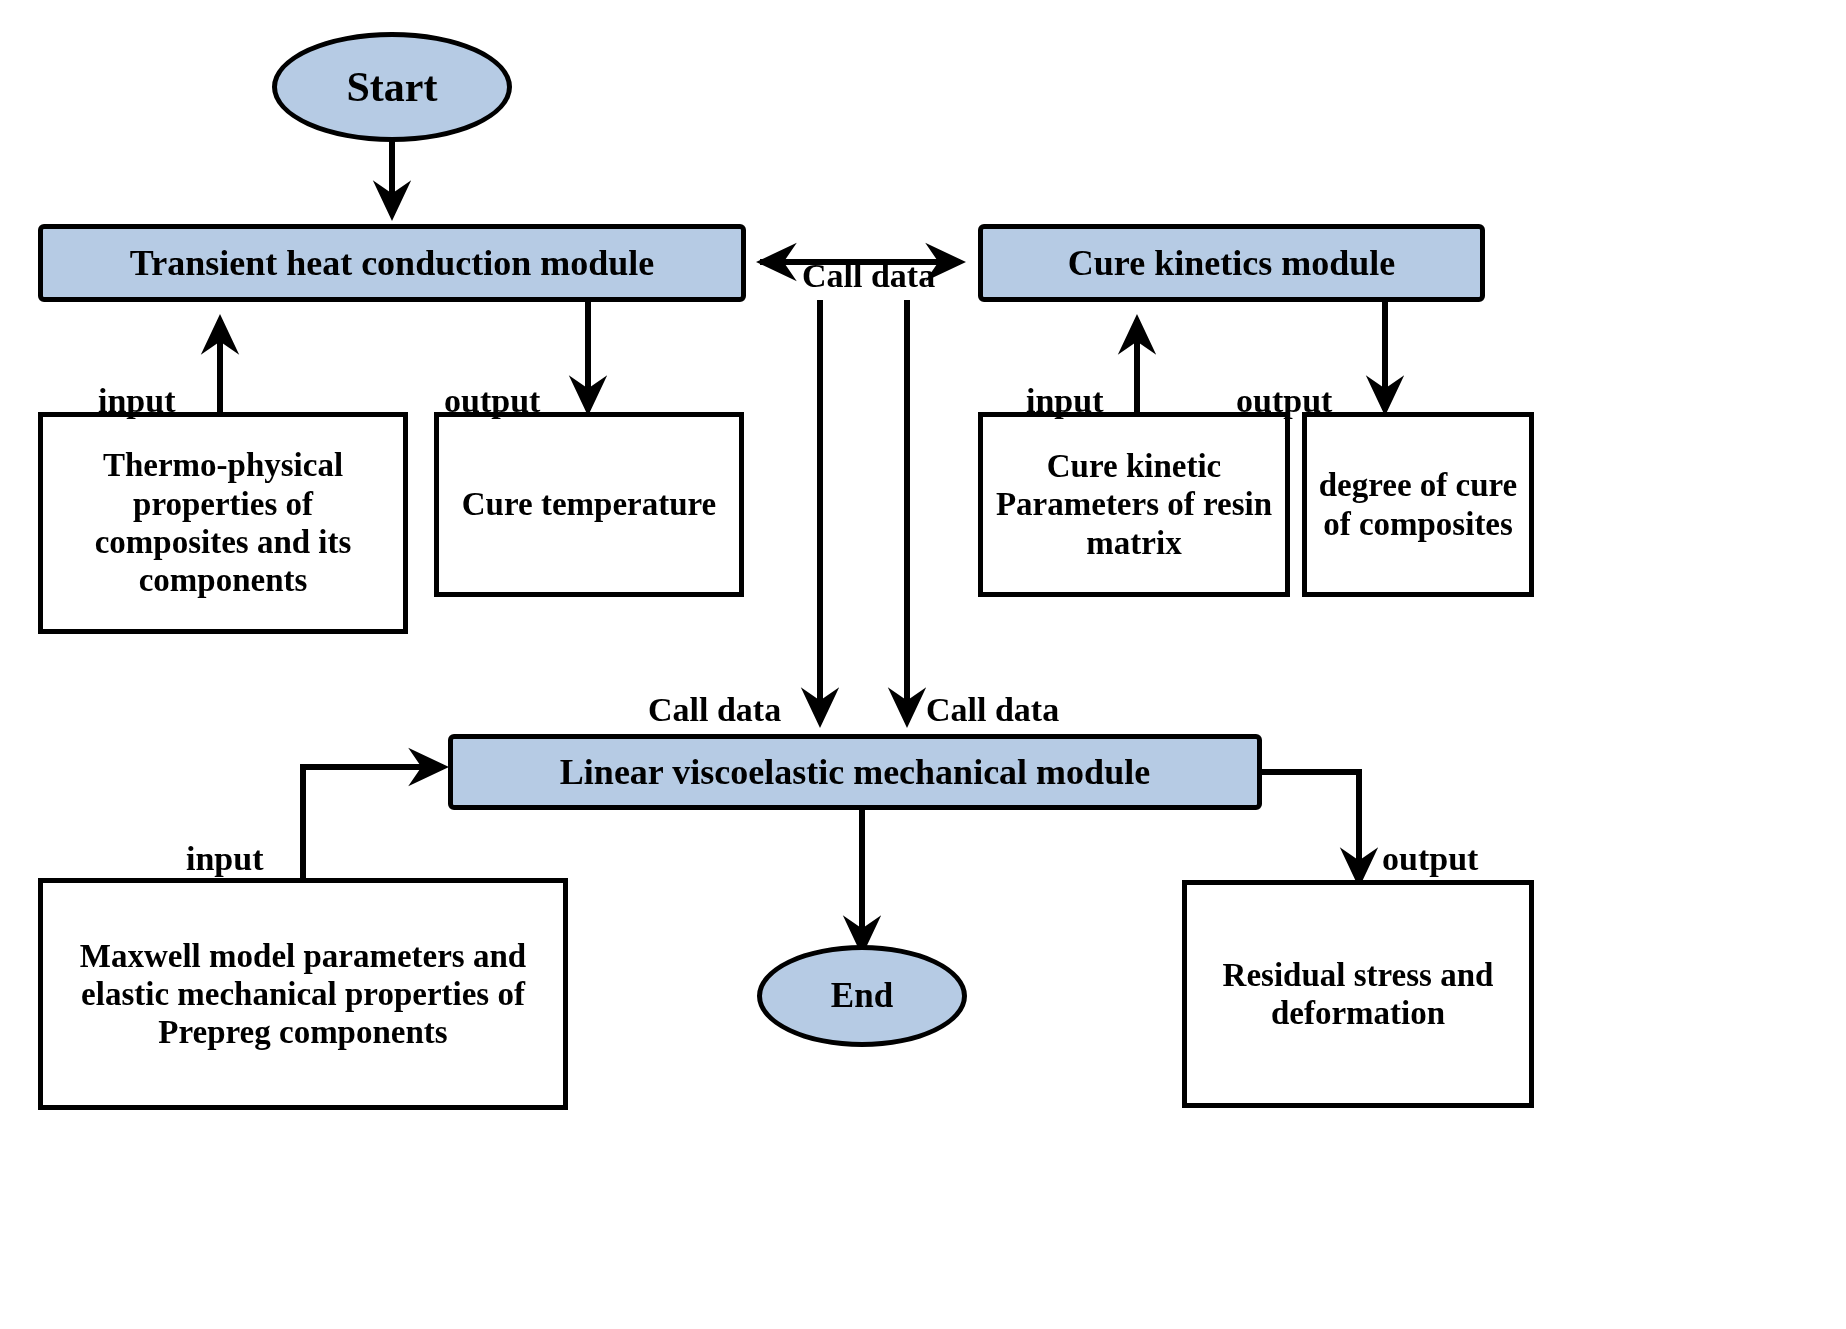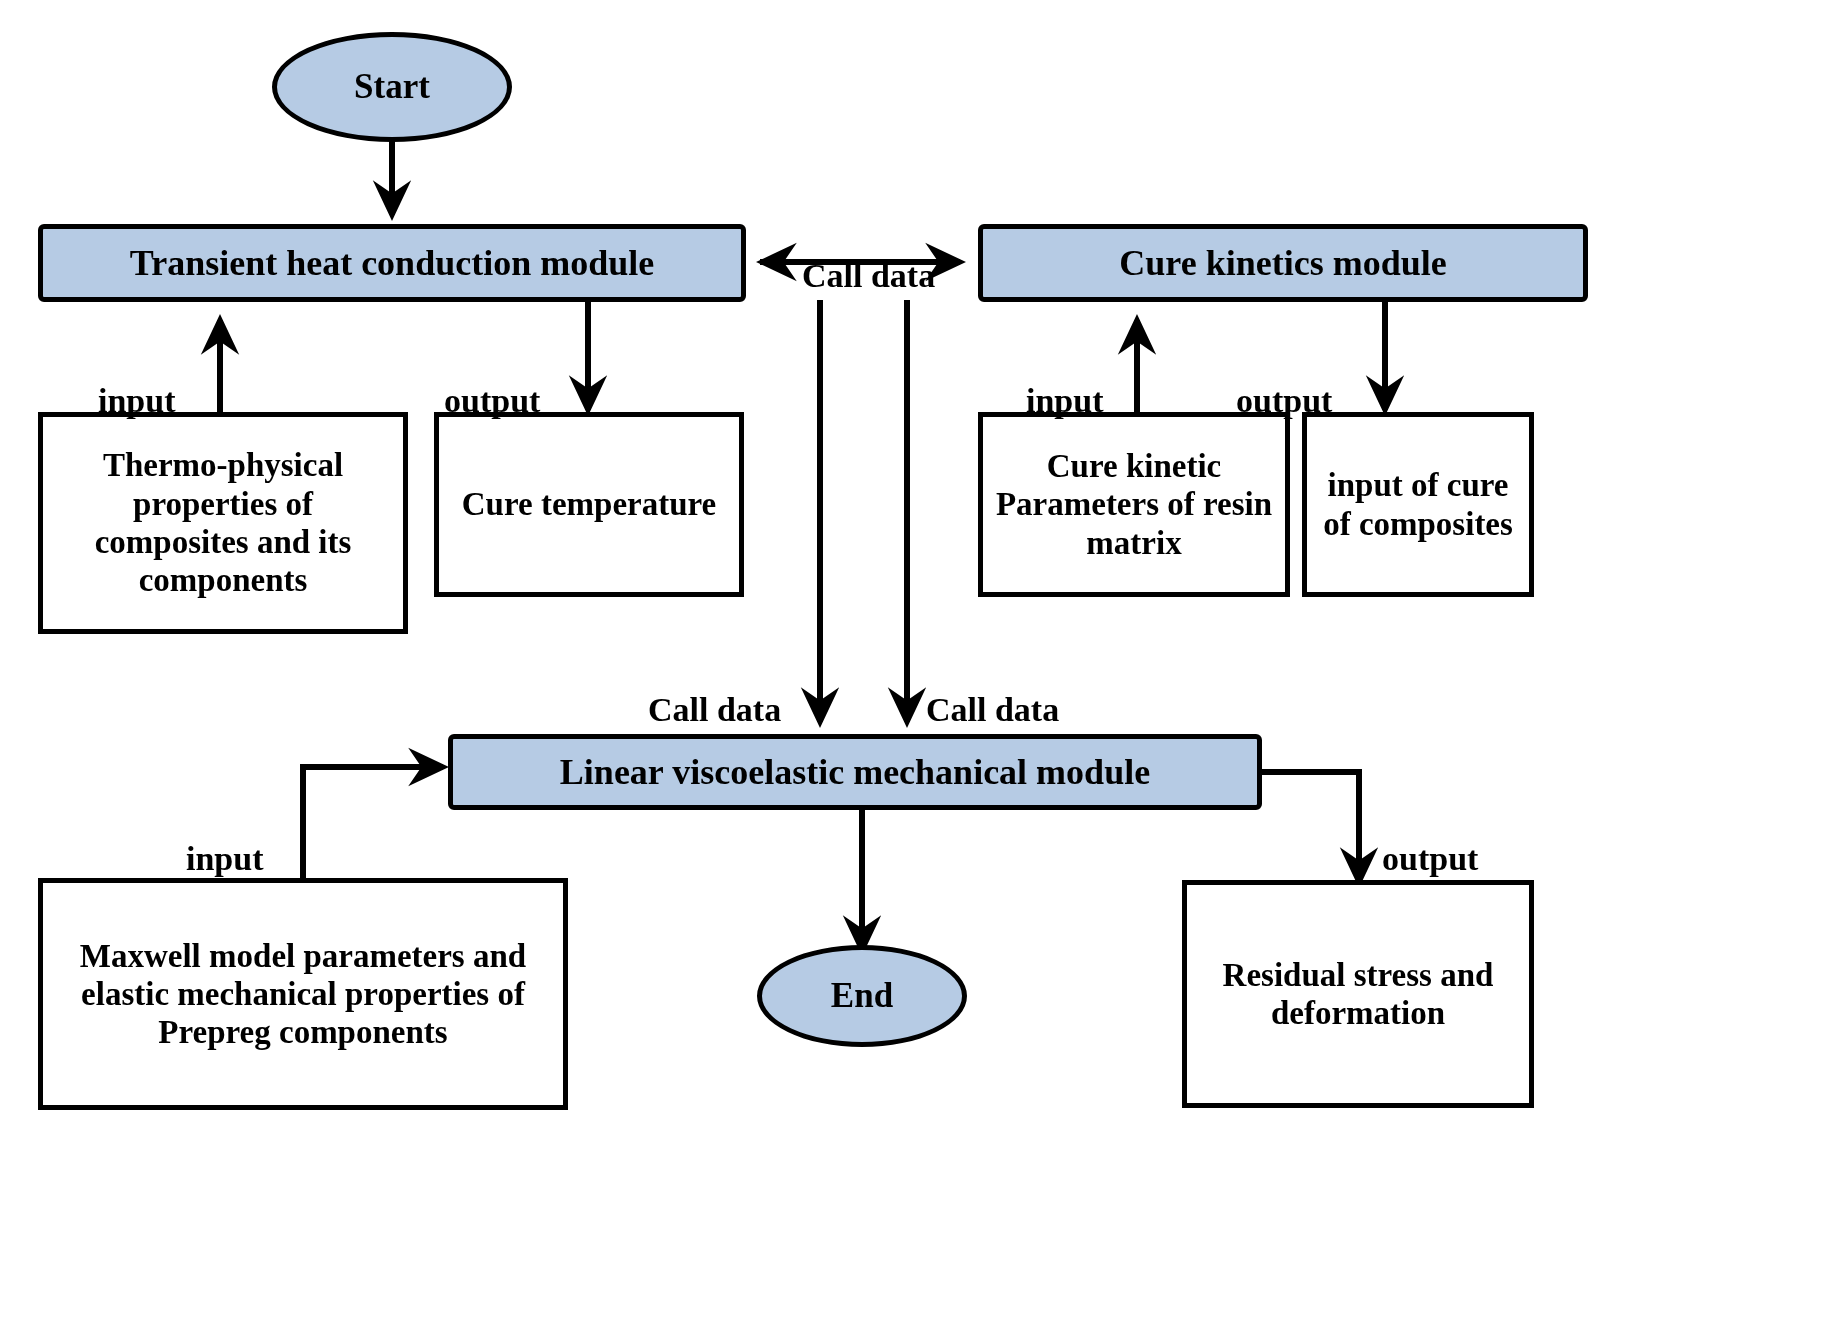--- a/index.html
+++ b/index.html
@@ -91,46 +91,46 @@
       <path d="M907,300 L907,722"></path>
 
       <path d="M303,880 L303,767 L443,767"></path>
 
       <path d="M862,810 L862,950"></path>
 
       <path d="M1262,772 L1359,772 L1359,882"></path>
     </g>
   </svg>
 
-  <div class="node terminal" style="left:272px; top:32px; width:240px; height:110px; font-size:35px;">
+  <div class="node terminal" style="left:272px; top:32px; width:240px; height:110px; font-size:42px;">
     <span>Start</span>
   </div>
 
   <div class="node module" style="left:38px; top:224px; width:708px; height:78px; font-size:36px;">
     <span>Transient heat conduction module</span>
   </div>
 
-  <div class="node module" style="left:978px; top:224px; width:610px; height:78px; font-size:36px;">
+  <div class="node module" style="left:978px; top:224px; width:507px; height:78px; font-size:36px;">
     <span>Cure kinetics module</span>
   </div>
 
   <div class="node databox" style="left:38px; top:412px; width:370px; height:222px; font-size:33px; padding:19px 14px;">
     <span>Thermo-physical properties of composites and its components</span>
   </div>
 
   <div class="node databox" style="left:434px; top:412px; width:310px; height:185px; font-size:33px; padding:14px 14px;">
     <span>Cure temperature</span>
   </div>
 
   <div class="node databox" style="left:978px; top:412px; width:312px; height:185px; font-size:33px; padding:6px 10px;">
     <span>Cure kinetic Parameters of resin matrix</span>
   </div>
 
   <div class="node databox" style="left:1302px; top:412px; width:232px; height:185px; font-size:33px; padding:6px 10px;">
-    <span>input of cure of composites</span>
+    <span>degree of cure of composites</span>
   </div>
 
   <div class="node module" style="left:448px; top:734px; width:814px; height:76px; font-size:36px;">
     <span>Linear viscoelastic mechanical module</span>
   </div>
 
   <div class="node databox" style="left:38px; top:878px; width:530px; height:232px; font-size:33px; padding:6px 10px;">
     <span>Maxwell model parameters and  elastic mechanical properties of Prepreg components</span>
   </div>
 

